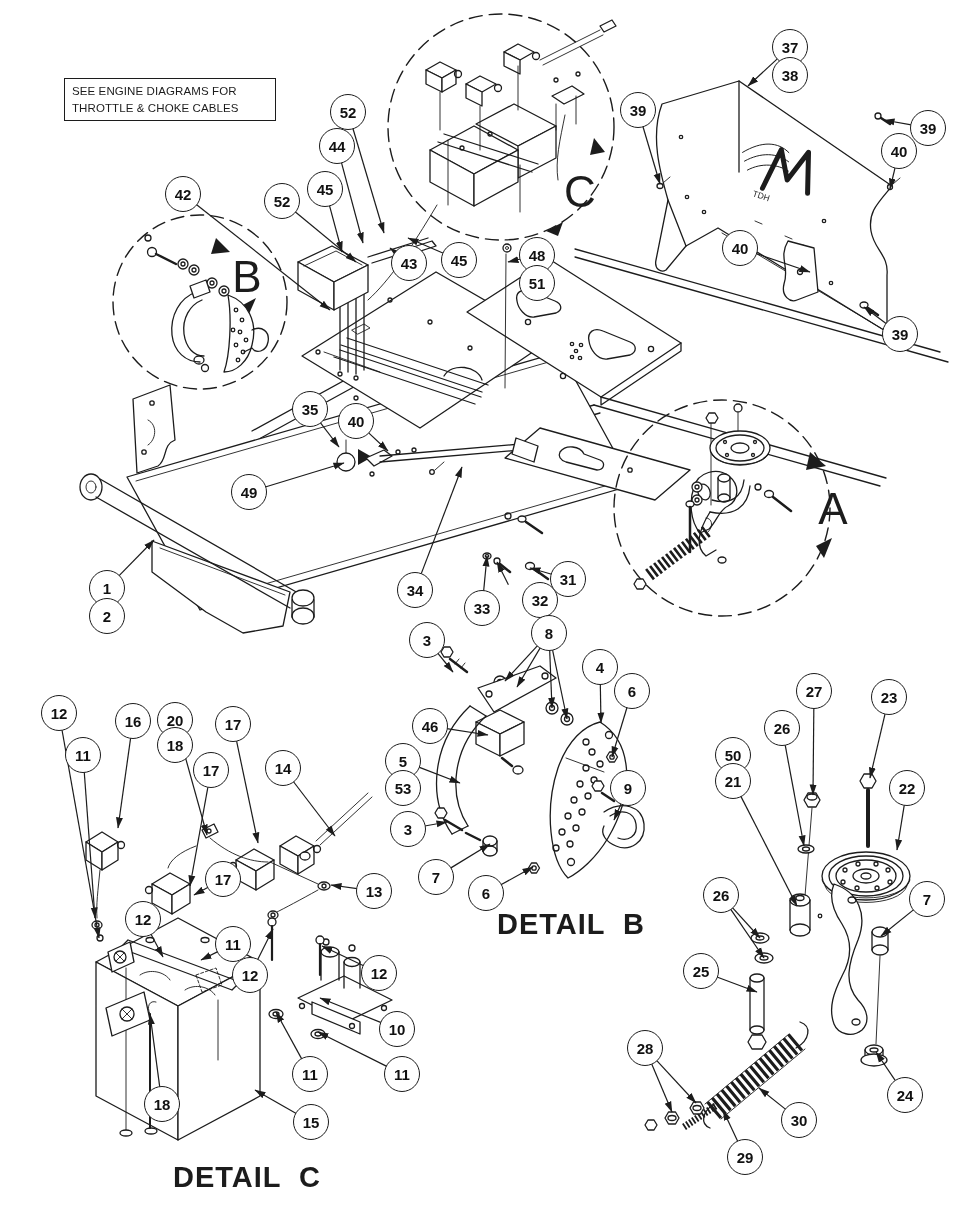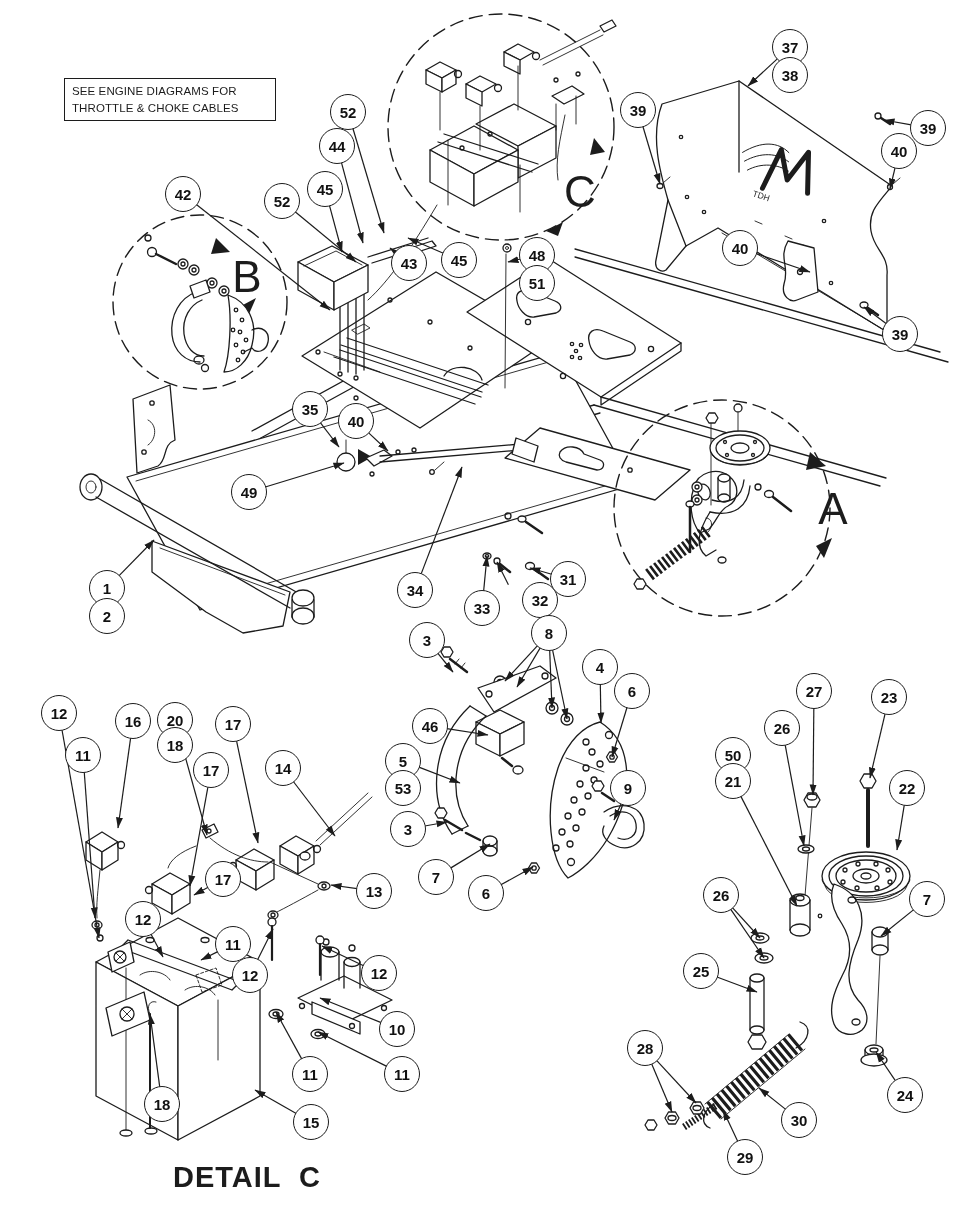--- a/index.html
+++ b/index.html
@@ -649,15 +649,16 @@
 
 <div class="note-box">
   <div>SEE ENGINE DIAGRAMS FOR</div>
   <div>THROTTLE &amp; CHOKE CABLES</div>
 </div>
 
 <div class="big-letter" style="left:580px;top:192px;">C</div>
 <div class="big-letter" style="left:247px;top:277px;">B</div>
 <div class="big-letter" style="left:833px;top:509px;">A</div>
 
+<div class="caption" style="left:571px;top:924px;">DETAIL  B</div>
 <div class="caption" style="left:247px;top:1177px;">DETAIL  C</div>
 
 </div>
 
 </body></html>

